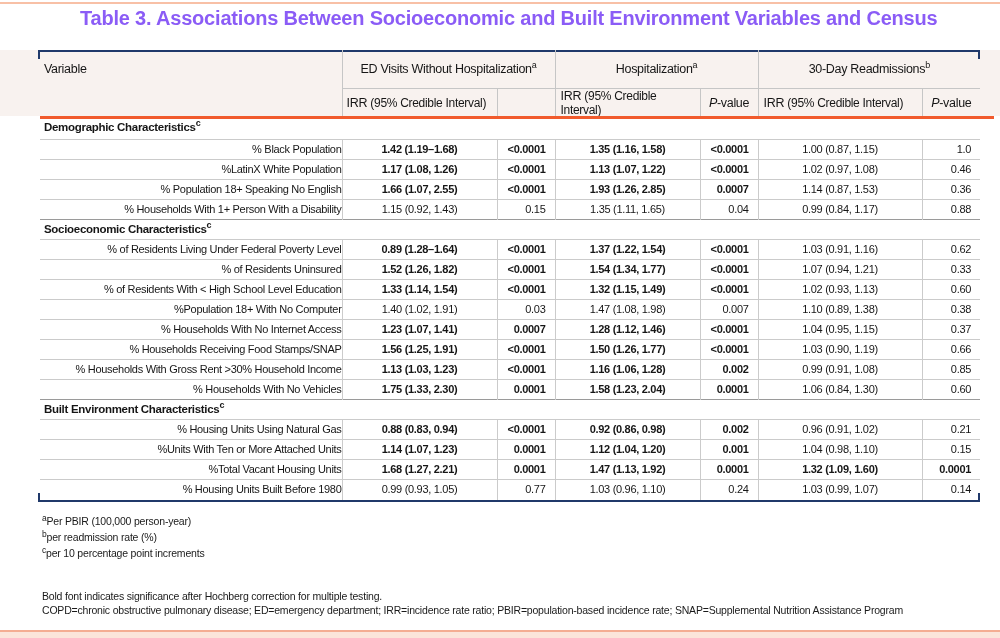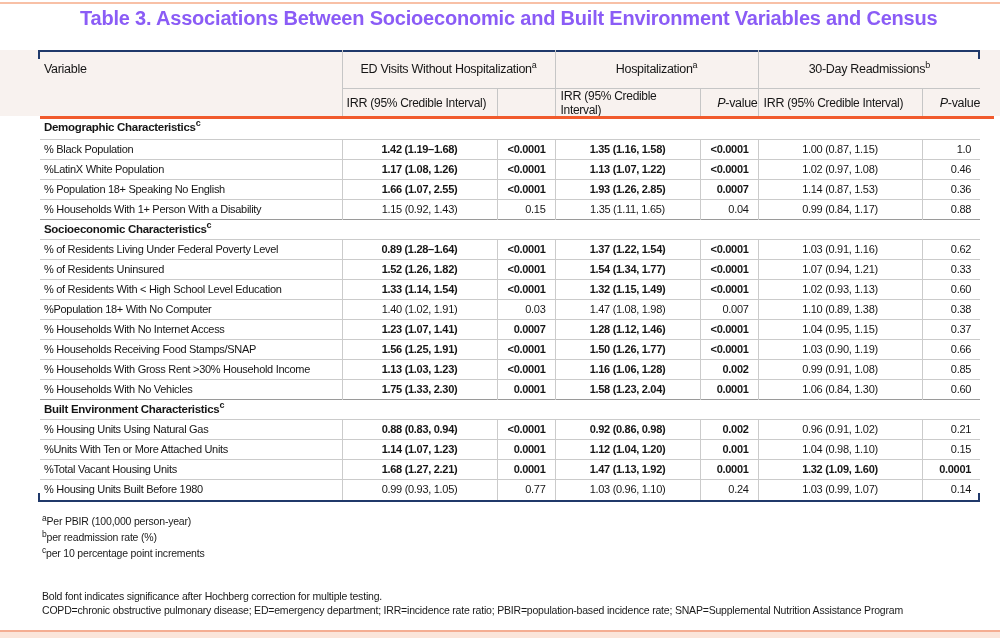--- a/index.html
+++ b/index.html
@@ -22,32 +22,32 @@
   .title { position:absolute; left:40px; top:8px; width:930px; color:#8b5cf6;
            font-size:20px; font-weight:bold; line-height:21px; letter-spacing:-0.2px;margin-left:40px; }
 
   
   table { position:absolute; left:40px; top:50px; width:940px; border-collapse:collapse;
           table-layout:fixed; letter-spacing:-0.3px; color:#161616; }
   thead th { font-weight:normal; background:transparent; }
   .var-h { text-align:left; vertical-align:top; padding:12px 0 0 4px; font-size:12.5px; }
   .grp   { height:38px; text-align:center; vertical-align:middle; font-size:12.5px;
            border-left:1px solid #c6c6c6; border-bottom:1px solid #c6c6c6;margin-top:6px; }
-  .sub   { height:28px; text-align:right; vertical-align:middle; font-size:12.5px;
+  .sub   { height:28px; text-align:center; vertical-align:middle; font-size:12.5px;
            border-left:1px solid #c6c6c6; }
   .sub .irr-small { font-size:12px; }
   .sub i { font-style:italic; }
   sup { font-size:9px; vertical-align:super; line-height:0; }
 
   tbody td { height:20px; font-size:11px; line-height:13px; vertical-align:middle; }
   tbody tr.data-row td { border-top:1px solid #cbcbcb; }
   tbody tr.section-row td { border-top:1px solid #9a9a9a; font-weight:bold; font-size:11.5px;
                             text-align:left; padding-left:4px; }
   tbody tr.section-row.first td { border-top:none; padding-top:0; height:23px; }
-  td.var { text-align:left; padding-left:4px; }
+  td.var { text-align:right; padding-left:4px; }
   td.irr { text-align:center; border-left:1px solid #cbcbcb; }
   td.pv  { text-align:right; padding-right:9px; border-left:1px solid #cbcbcb; }
   td.b   { font-weight:bold; }
 
   .fn { position:absolute; left:42px; font-size:10.5px; letter-spacing:-0.2px; color:#1a1a1a; line-height:13px; }
   .fn sup { font-size:8.5px; }
 </style>
 </head>
 <body>
 

